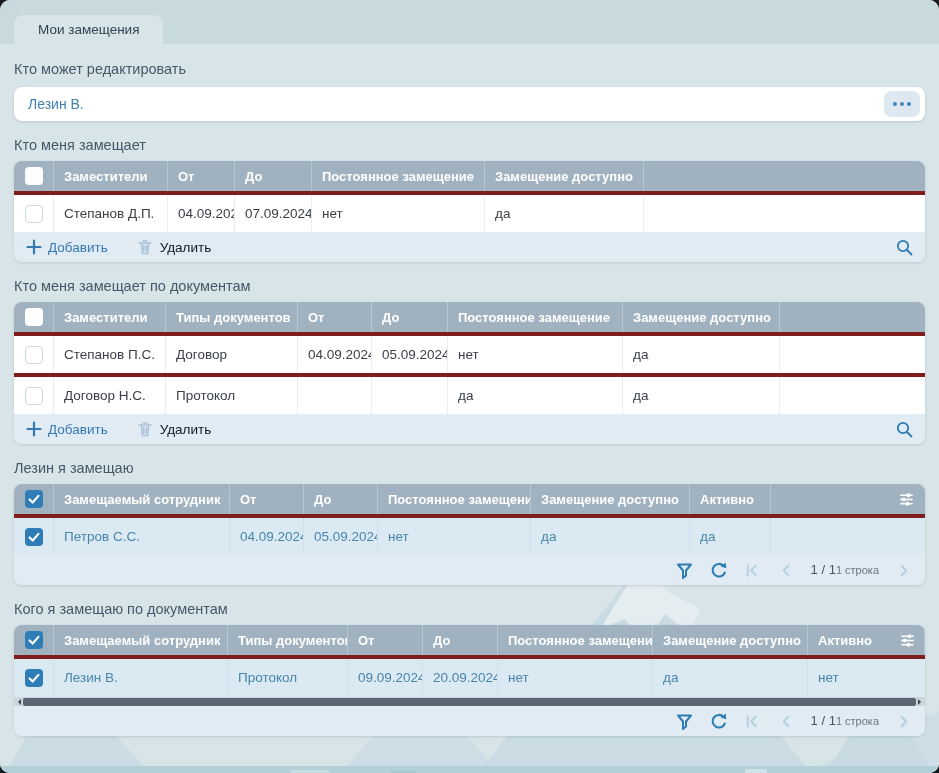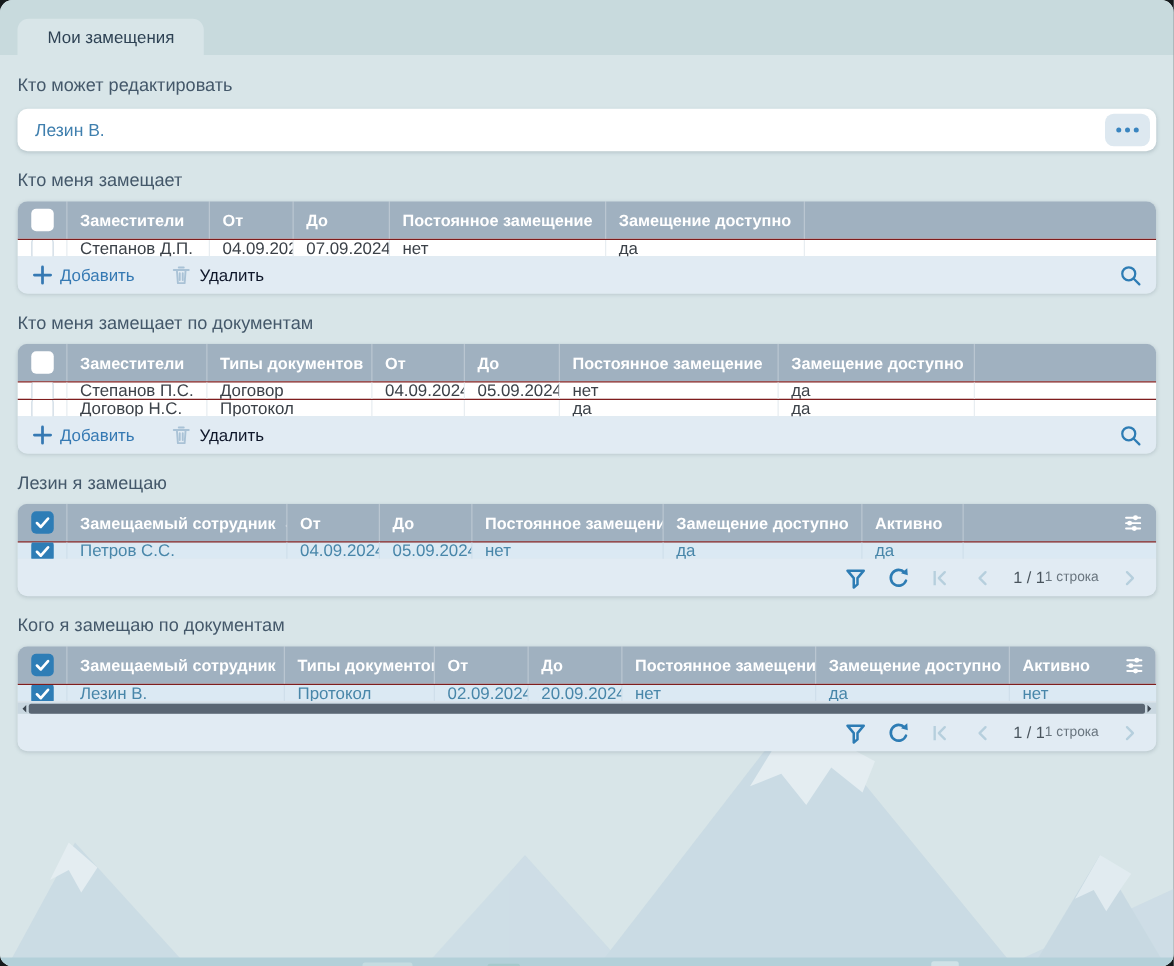--- a/index.html
+++ b/index.html
@@ -29,21 +29,21 @@
            box-shadow:0 1px 3px rgba(90,110,125,.25); }
   .input .value { flex:1; font-size:14px; color:#3f7fae; }
   .more-btn { width:36px; height:26px; background:#dde8f0; border-radius:7px;
               display:flex; align-items:center; justify-content:center; gap:3px; cursor:pointer; }
   .more-btn i { width:4px; height:4px; border-radius:50%; background:#3a85c0; }
 
   
   .tbl { margin-top:8px; border-radius:8px; overflow:hidden; box-shadow:0 1px 3px rgba(90,110,125,.22); }
   .thead { display:flex; height:30px; background:#a0b1c0; color:#ffffff; font-weight:bold; font-size:13px; }
   .thead .cell { border-right:1px solid rgba(255,255,255,.28); }
-  .trow { display:flex; height:14px; background:#ffffff; font-size:13.5px; color:#3b4148; border-top:1px solid #7f1d1d; }
+  .trow { display:flex; height:41px; background:#ffffff; font-size:13.5px; color:#3b4148; border-top:4px solid #7f1d1d; }
   .trow .cell { border-right:1px solid #e8edf1; }
   .trow.selected { background:#dbe9f3; color:#4886a9; }
   .trow.selected .cell { border-right:1px solid #cfdfeb; }
   .cell { display:flex; align-items:center; padding:0 10px; overflow:hidden; white-space:nowrap; }
   .cell.grow { flex:1; border-right:none !important; }
   .cb-cell { width:40px; justify-content:center; padding:0; flex:none; }
   .caret { margin-left:7px; flex:none; }
 
   .cb { width:18px; height:18px; border-radius:4px; background:#ffffff; cursor:pointer; flex:none;
         display:flex; align-items:center; justify-content:center; }
@@ -368,21 +368,21 @@
         <div class="trow selected">
           <div class="cell cb-cell">
               <div class="cb checked">
             <svg width="16" height="16" viewBox="0 0 18 18">
                   <use href="#i-check"></use>
                 </svg>
               </div>
             </div>
           <div class="cell" style="width:174px">Лезин В.</div>
           <div class="cell" style="width:120px">Протокол</div>
-          <div class="cell" style="width:75px">02.09.2024</div>
+          <div class="cell" style="width:75px">09.09.2024</div>
           <div class="cell" style="width:75px">20.09.2024</div>
           <div class="cell" style="width:155px">нет</div>
           <div class="cell" style="width:155px">да</div>
           <div class="cell grow">нет</div>
         </div>
         <div class="hscroll">
           <i class="arr l"></i>
           <div class="thumb"></div>
           <i class="arr r"></i>
         </div>

